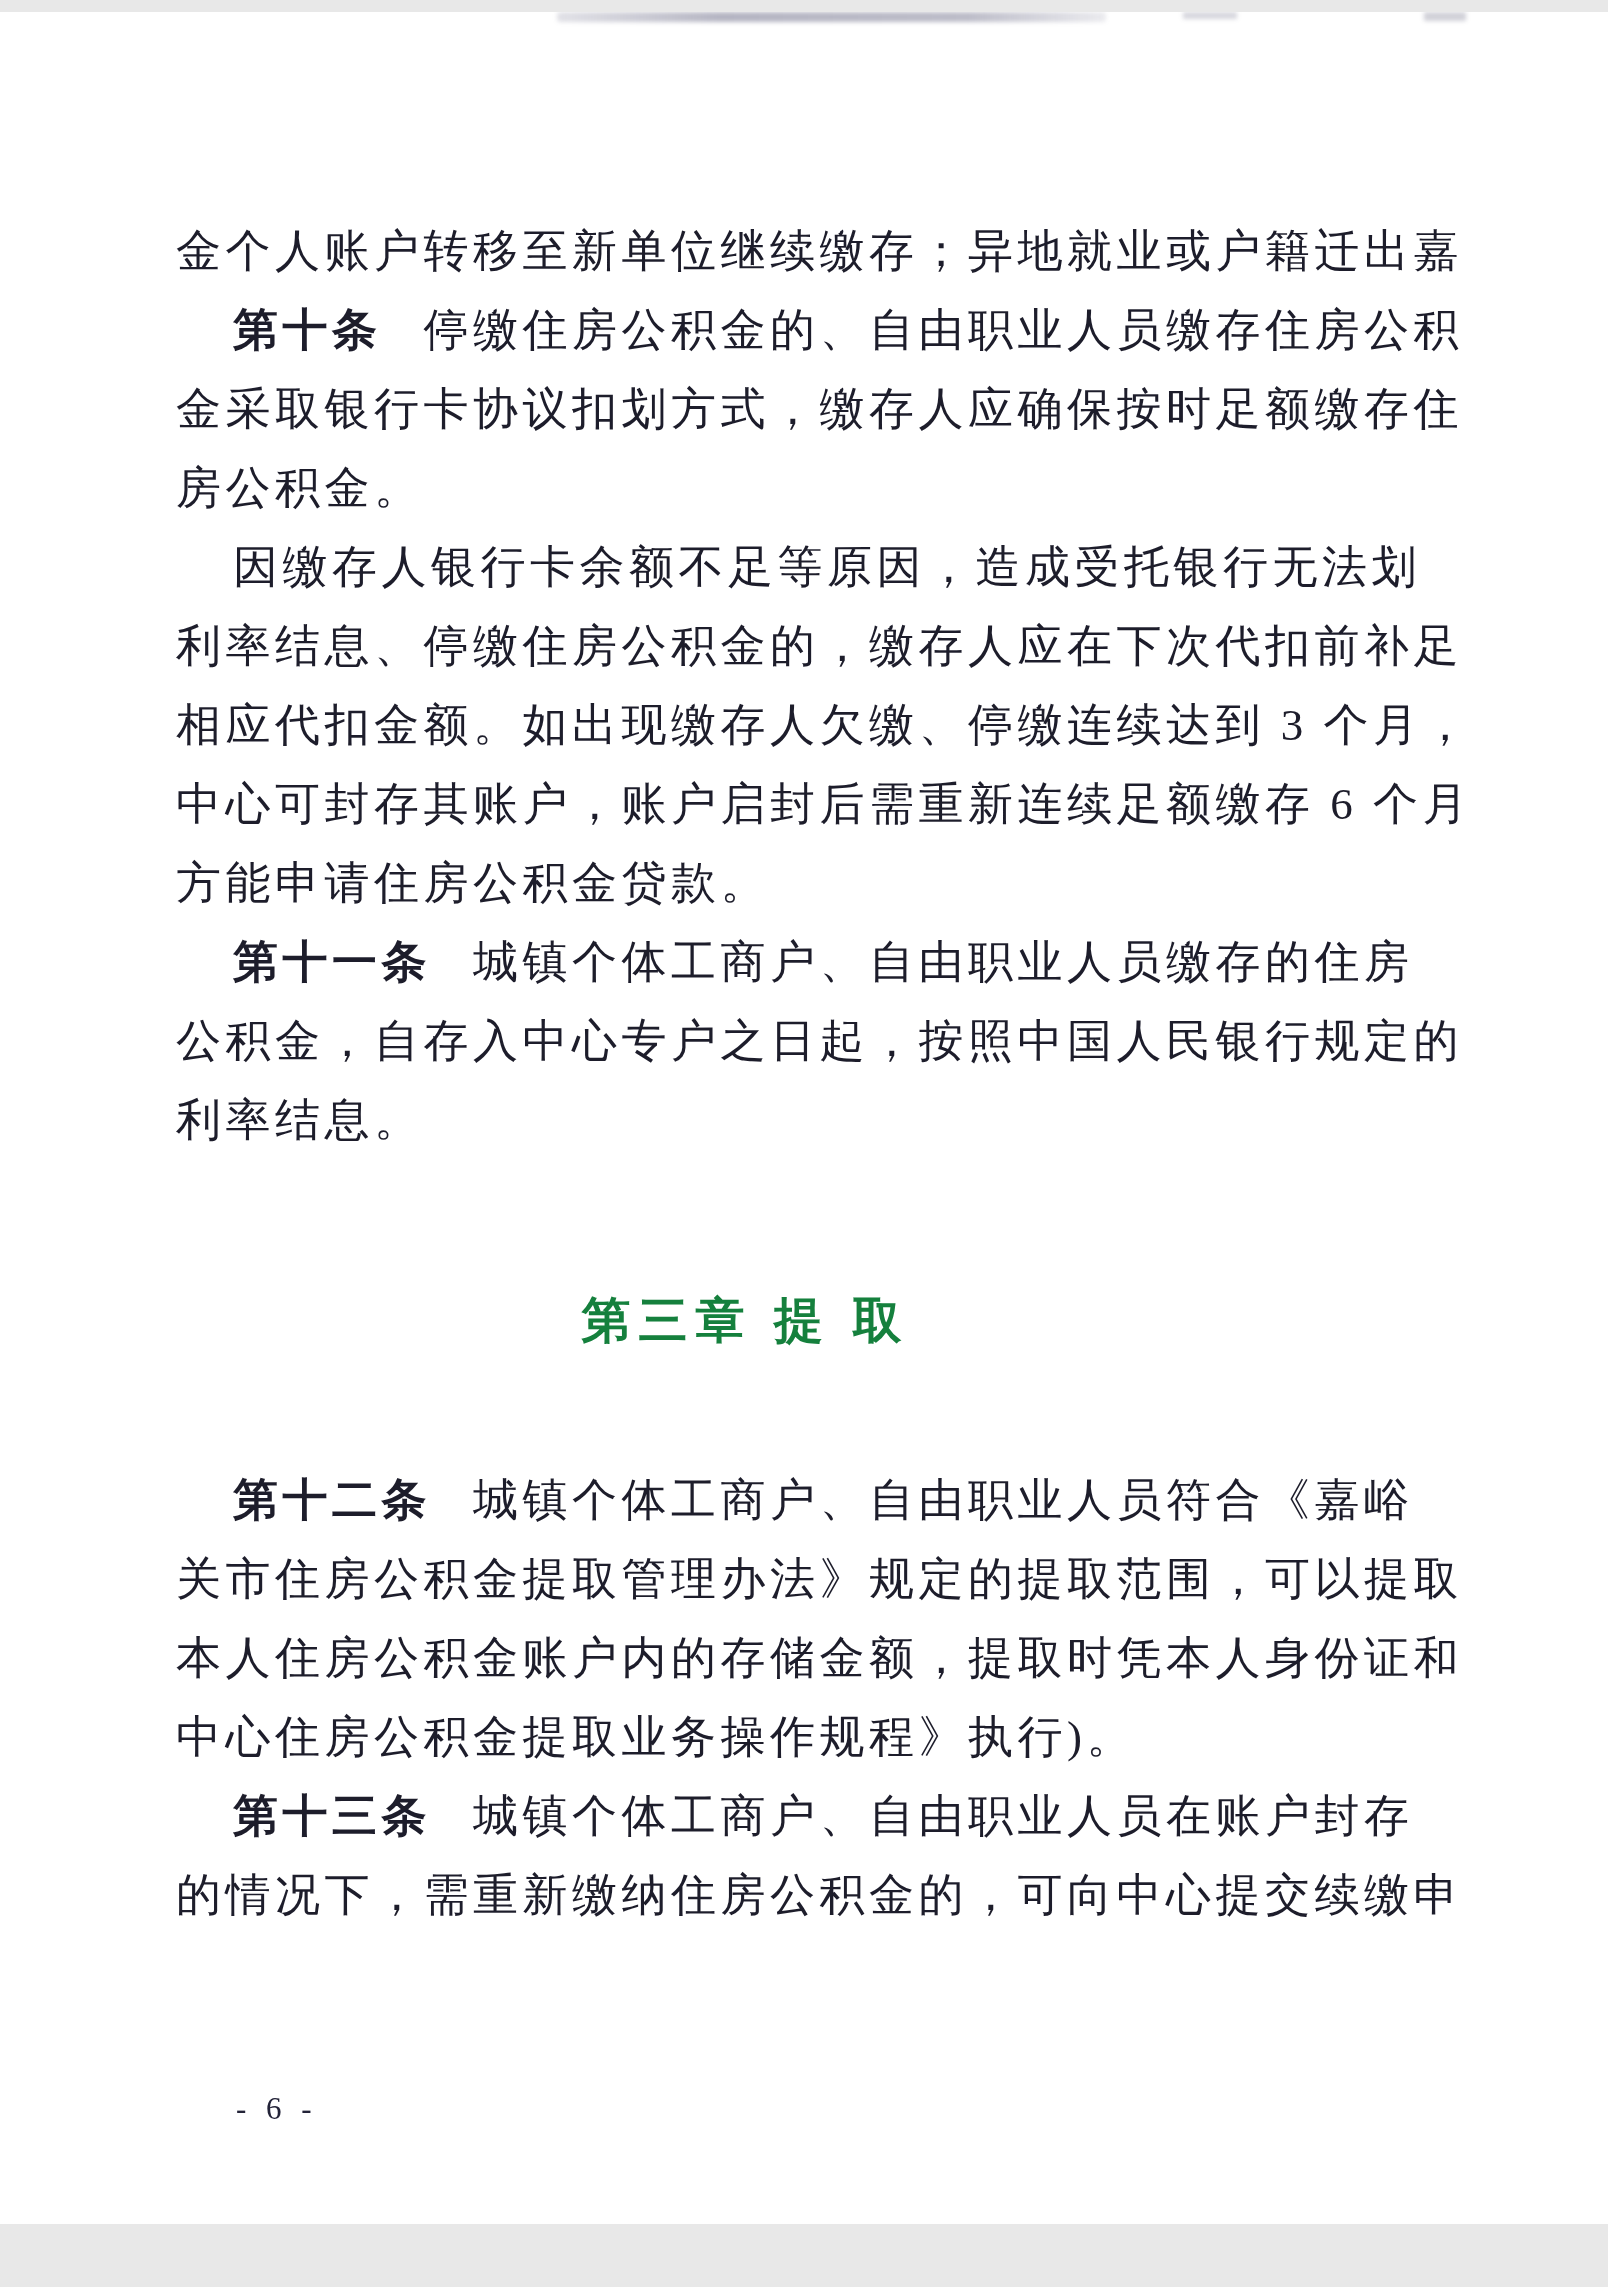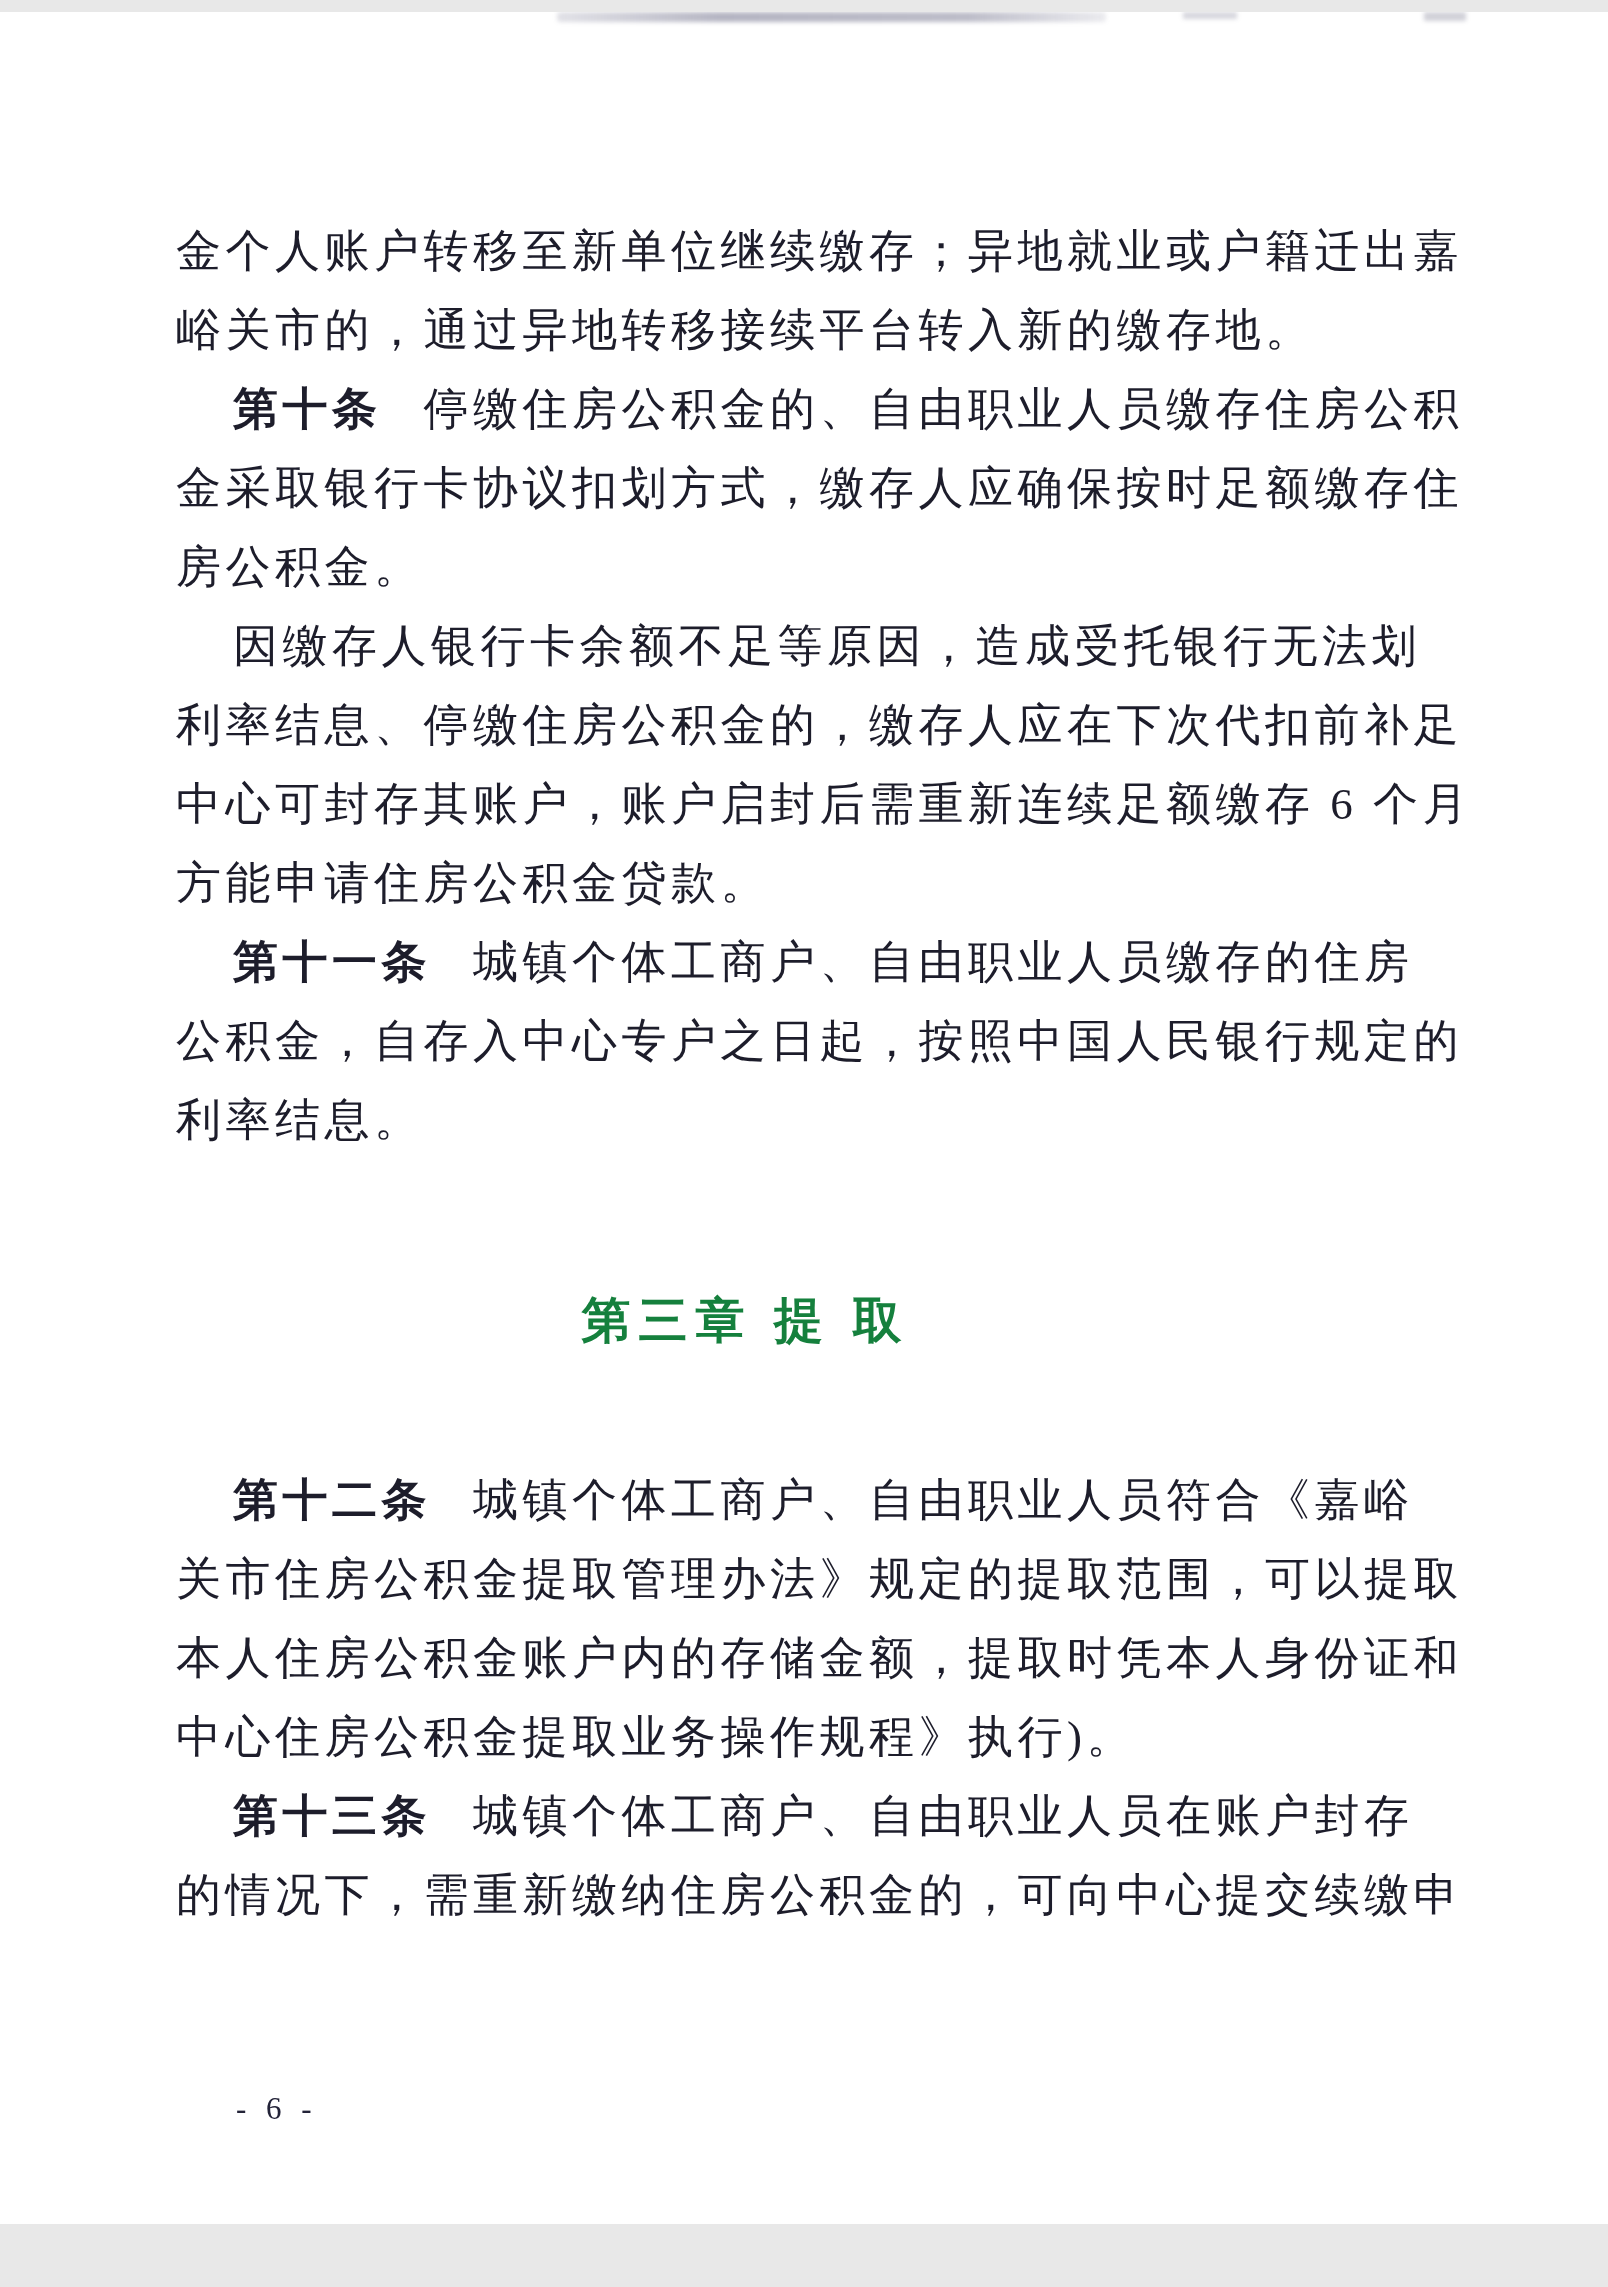--- a/index.html
+++ b/index.html
@@ -101,26 +101,26 @@
 </head>
 <body>
 
 <div class="page">
   <div class="top-artifact"></div>
   <div class="top-artifact-2"></div>
   <div class="top-artifact-3"></div>
 
   <main class="doc-body" id="doc-body">
       <div class="doc-line"><span>金个人账户转移至新单位继续缴存；异地就业或户籍迁出嘉</span></div>
-      <div class="doc-line"><span>峪关市的，通过异地转移接续平台转入新的缴存地。</span></div>
       <div class="doc-line indent"><span class="clause-lead">第十条</span><span>停缴住房公积金的、自由职业人员缴存住房公积</span></div>
       <div class="doc-line"><span>金采取银行卡协议扣划方式，缴存人应确保按时足额缴存住</span></div>
       <div class="doc-line"><span>房公积金。</span></div>
       <div class="doc-line indent"><span>因缴存人银行卡余额不足等原因，造成受托银行无法划</span></div>
       <div class="doc-line"><span>利率结息、停缴住房公积金的，缴存人应在下次代扣前补足</span></div>
+      <div class="doc-line"><span>相应代扣金额。如出现缴存人欠缴、停缴连续达到 3 个月，</span></div>
       <div class="doc-line"><span>中心可封存其账户，账户启封后需重新连续足额缴存 6 个月</span></div>
       <div class="doc-line"><span>方能申请住房公积金贷款。</span></div>
       <div class="doc-line indent"><span class="clause-lead">第十一条</span><span>城镇个体工商户、自由职业人员缴存的住房</span></div>
       <div class="doc-line"><span>公积金，自存入中心专户之日起，按照中国人民银行规定的</span></div>
       <div class="doc-line"><span>利率结息。</span></div>
       <div class="chapter-heading">第三章  提  取</div>
       <div class="doc-line indent"><span class="clause-lead">第十二条</span><span>城镇个体工商户、自由职业人员符合《嘉峪</span></div>
       <div class="doc-line"><span>关市住房公积金提取管理办法》规定的提取范围，可以提取</span></div>
       <div class="doc-line"><span>本人住房公积金账户内的存储金额，提取时凭本人身份证和</span></div>
       <div class="doc-line"><span>中心住房公积金提取业务操作规程》执行)。</span></div>

